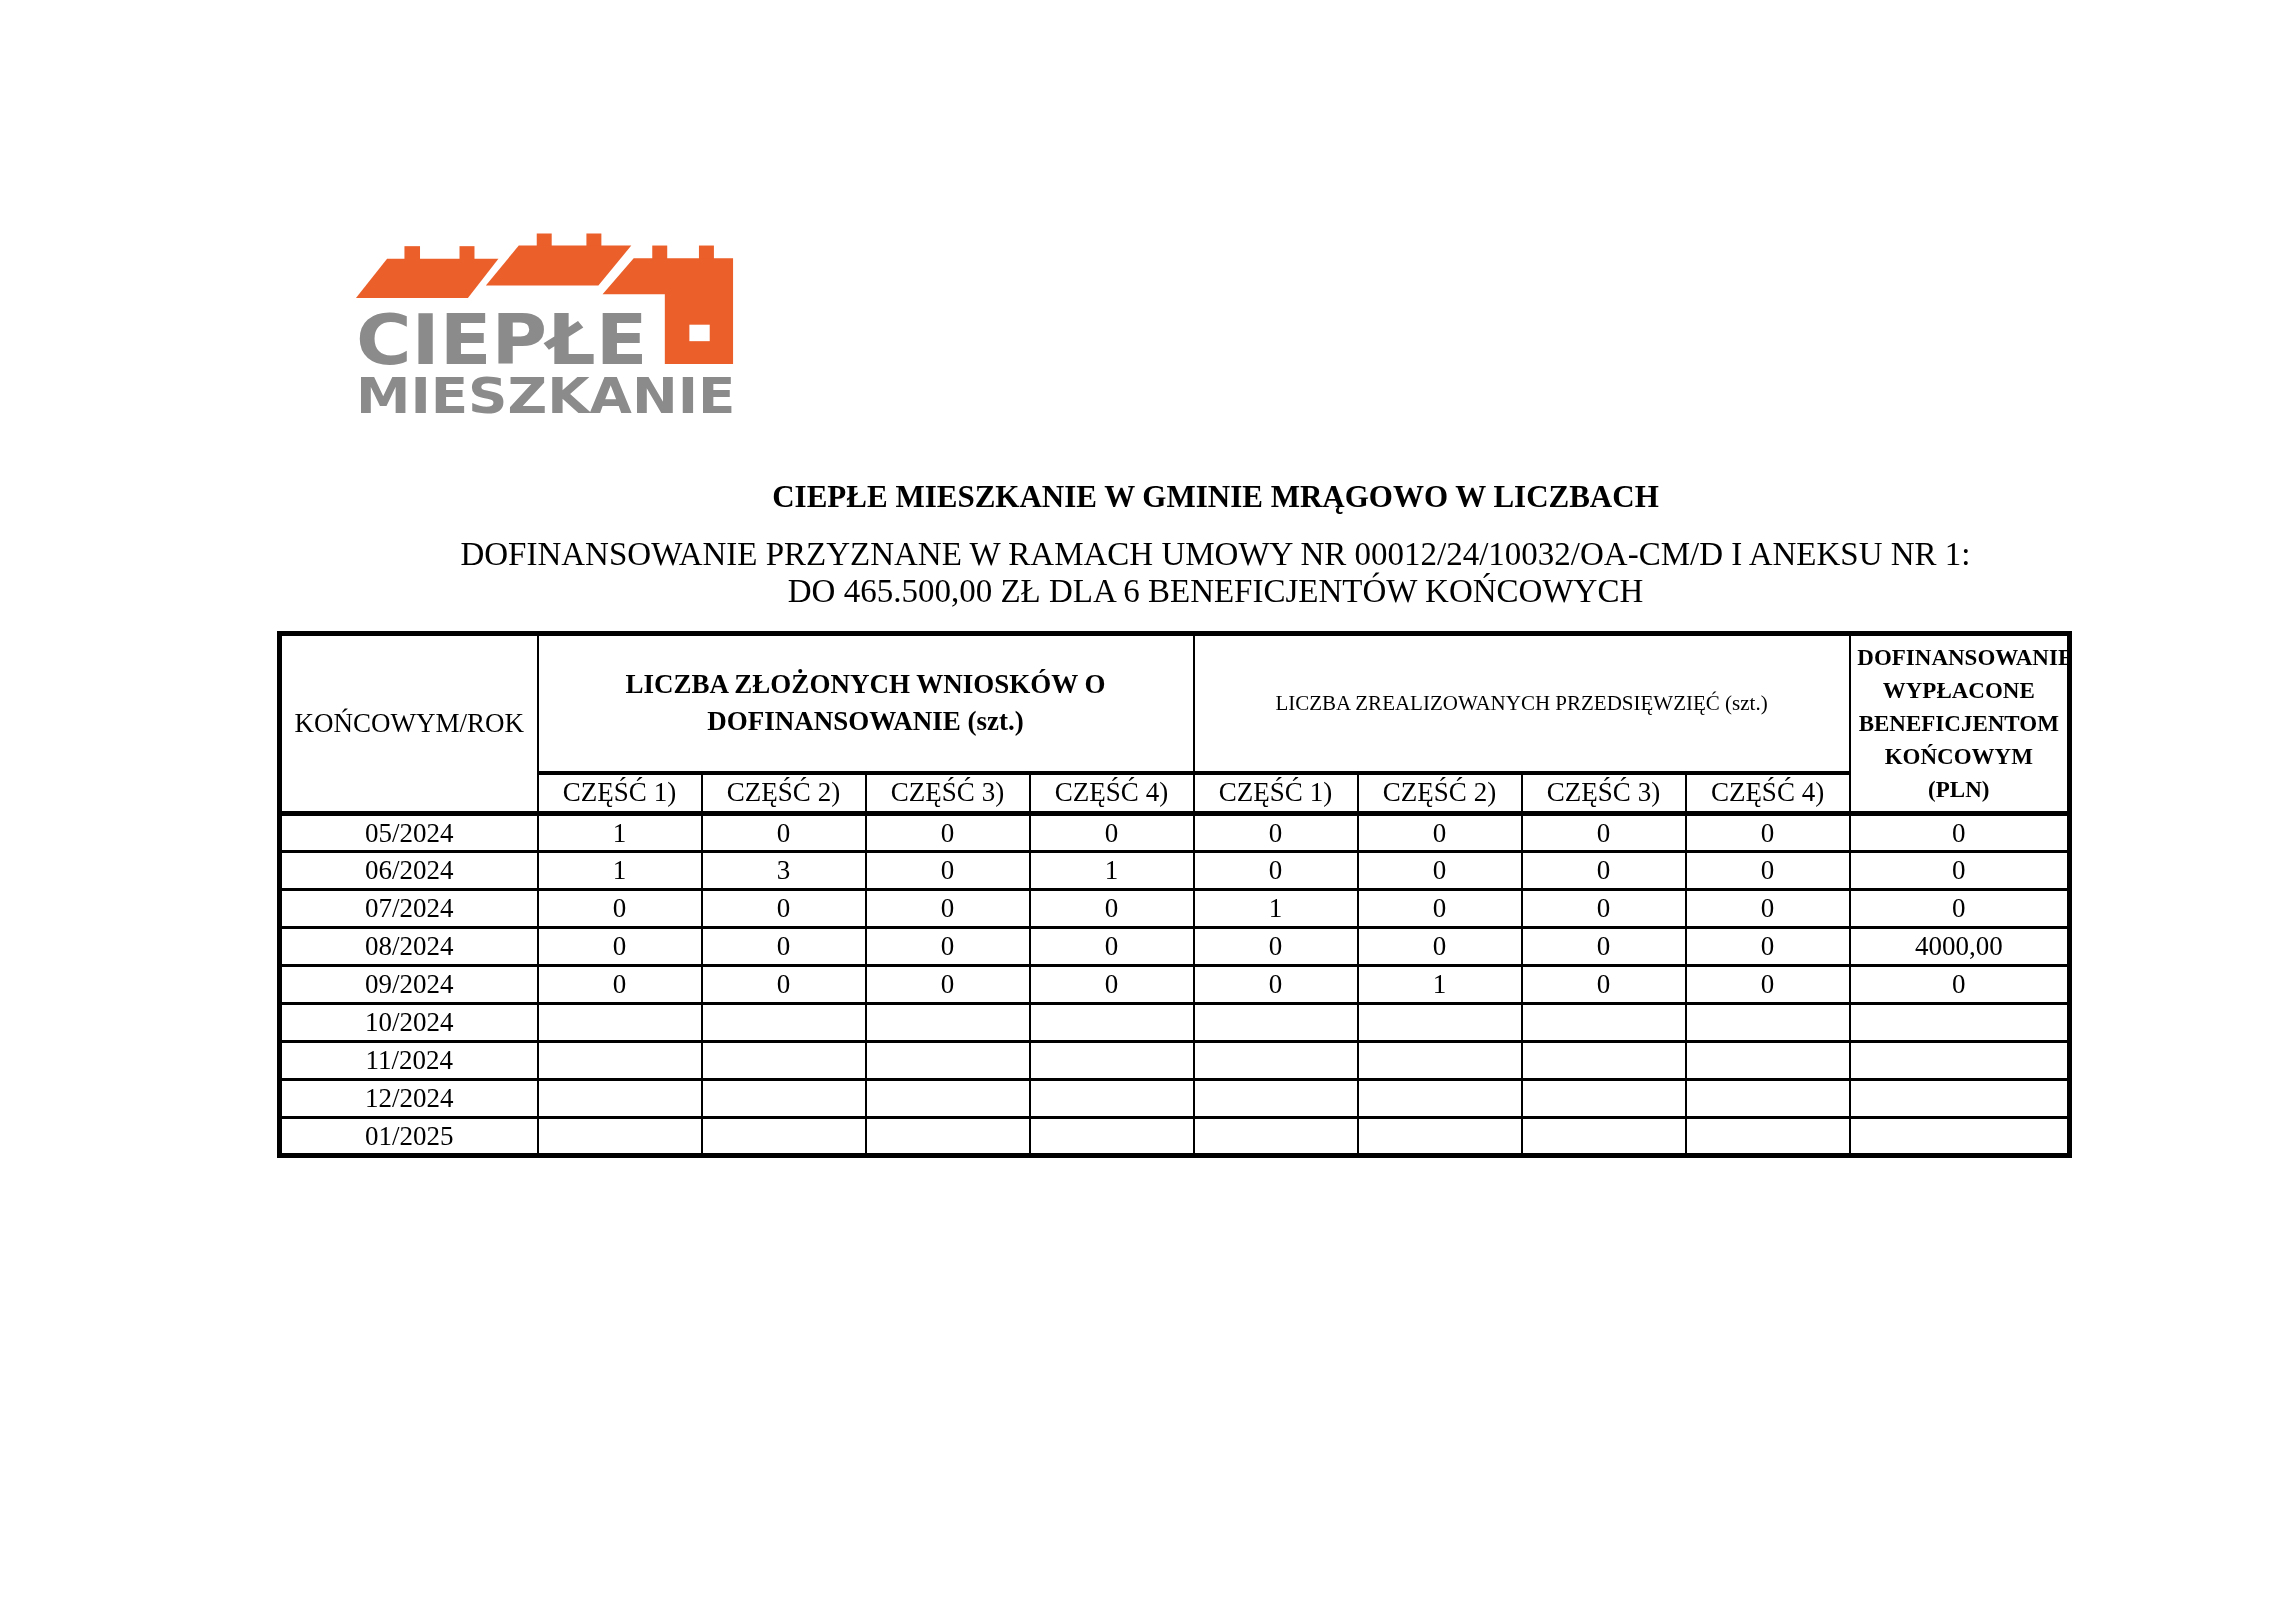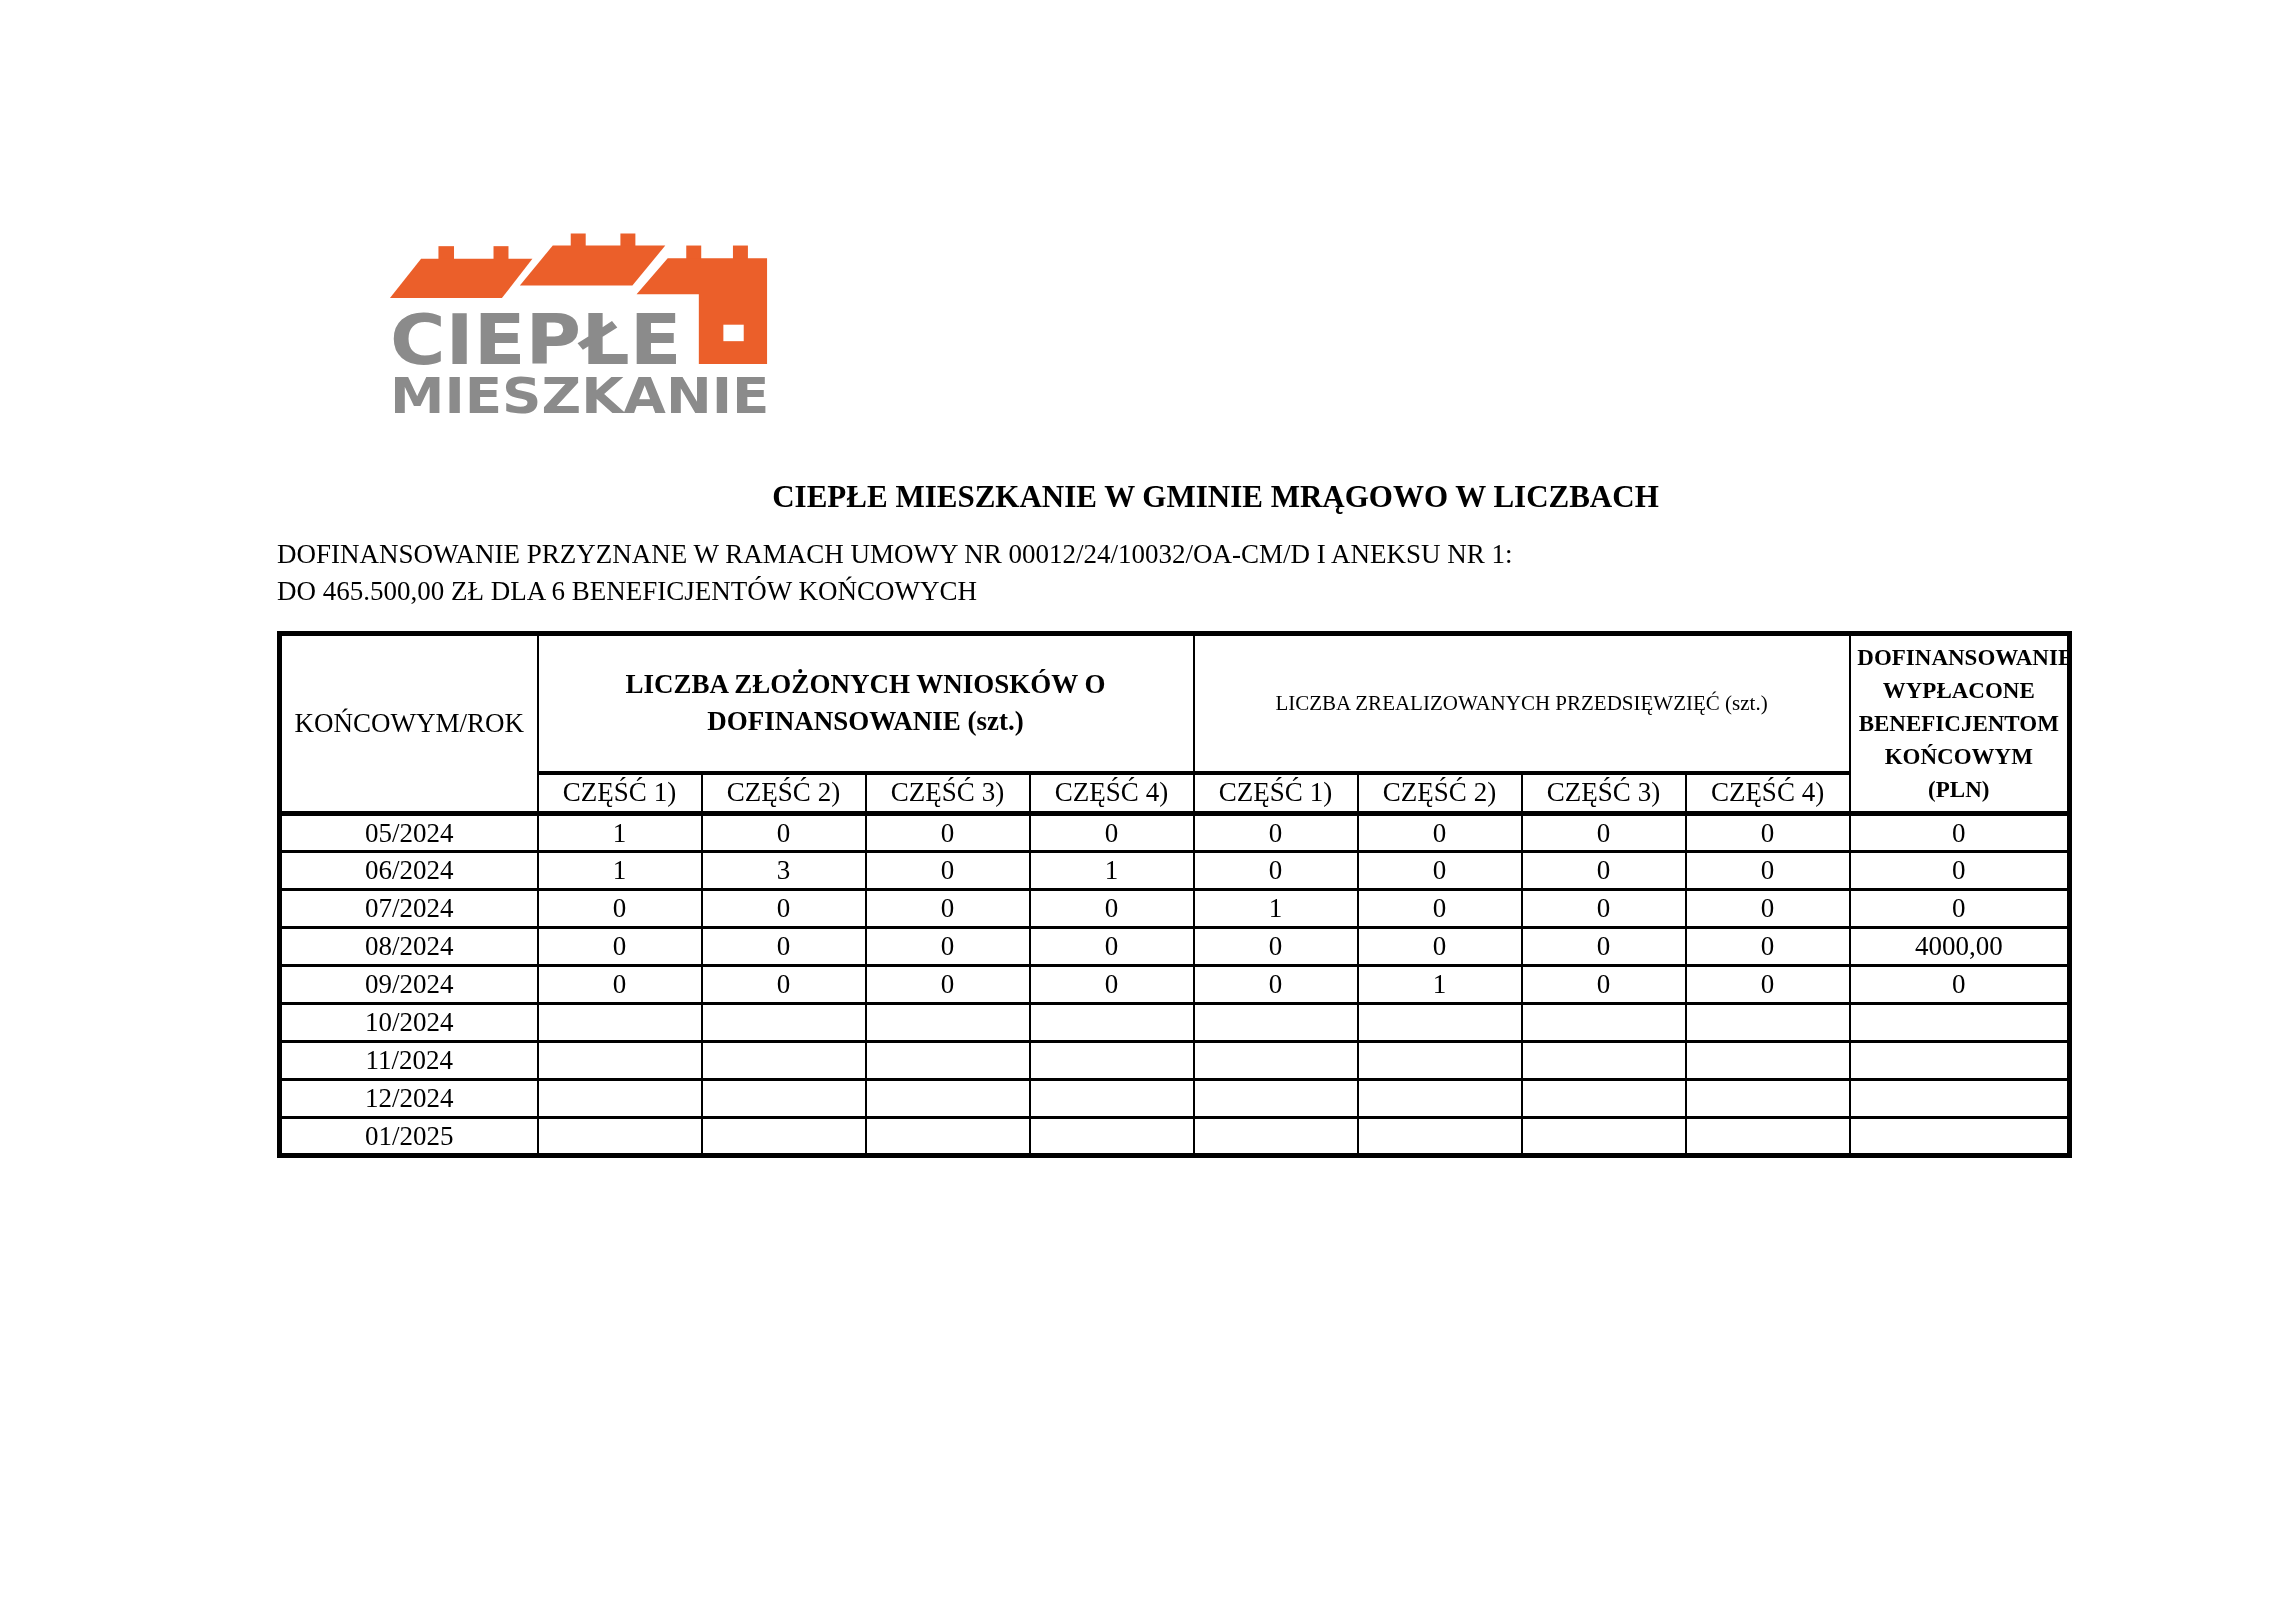--- a/index.html
+++ b/index.html
@@ -1,32 +1,32 @@
 <!DOCTYPE html>
 <html style="--orange: #EB5F2A; --gray: #8B8B8B;font-size:10.5px"><head>
 <meta charset="utf-8">
 <style>
   :root { --orange:#EB5F2A; --gray:#8B8B8B; }
   html,body { margin:0; padding:0; }
   body {
     width:2295px; height:1623px; background:#ffffff; position:relative;
     overflow:hidden; font-family:"Liberation Serif", serif; color:#000;
   }
-  .logo { position:absolute; left:375px; top:224px; width:419px; height:209px; }
+  .logo { position:absolute; left:341px; top:224px; width:419px; height:209px; }
   .logo svg { width:100%; height:100%; display:block; }
   .roof { fill:var(--orange); }
   .logo-window { fill:#ffffff; }
   .logo-text { fill:var(--gray); font-family:"DejaVu Sans", sans-serif; font-weight:bold; }
   .page-title {
     position:absolute; left:277px; top:480px; width:1877px;
     text-align:center; font-weight:bold; font-size:31px; line-height:33px;
   }
   .subtitle {
     position:absolute; left:277px; top:536px; width:1877px;
-    text-align:left; font-size:27px; line-height:37px;
+    text-align:center; font-size:33px; line-height:37px;
   }
   table.data-table {
     position:absolute; left:277px; top:631px; width:1787px;
     border-collapse:collapse; table-layout:fixed;
     border:5.2px solid #000;
   }
   .data-table th, .data-table td {
     border:2.6px solid #000; border-top-width:3.9px; border-bottom-width:3.9px;
     text-align:center; vertical-align:middle;
     font-weight:normal; font-size:27px; padding:0; overflow:hidden;

